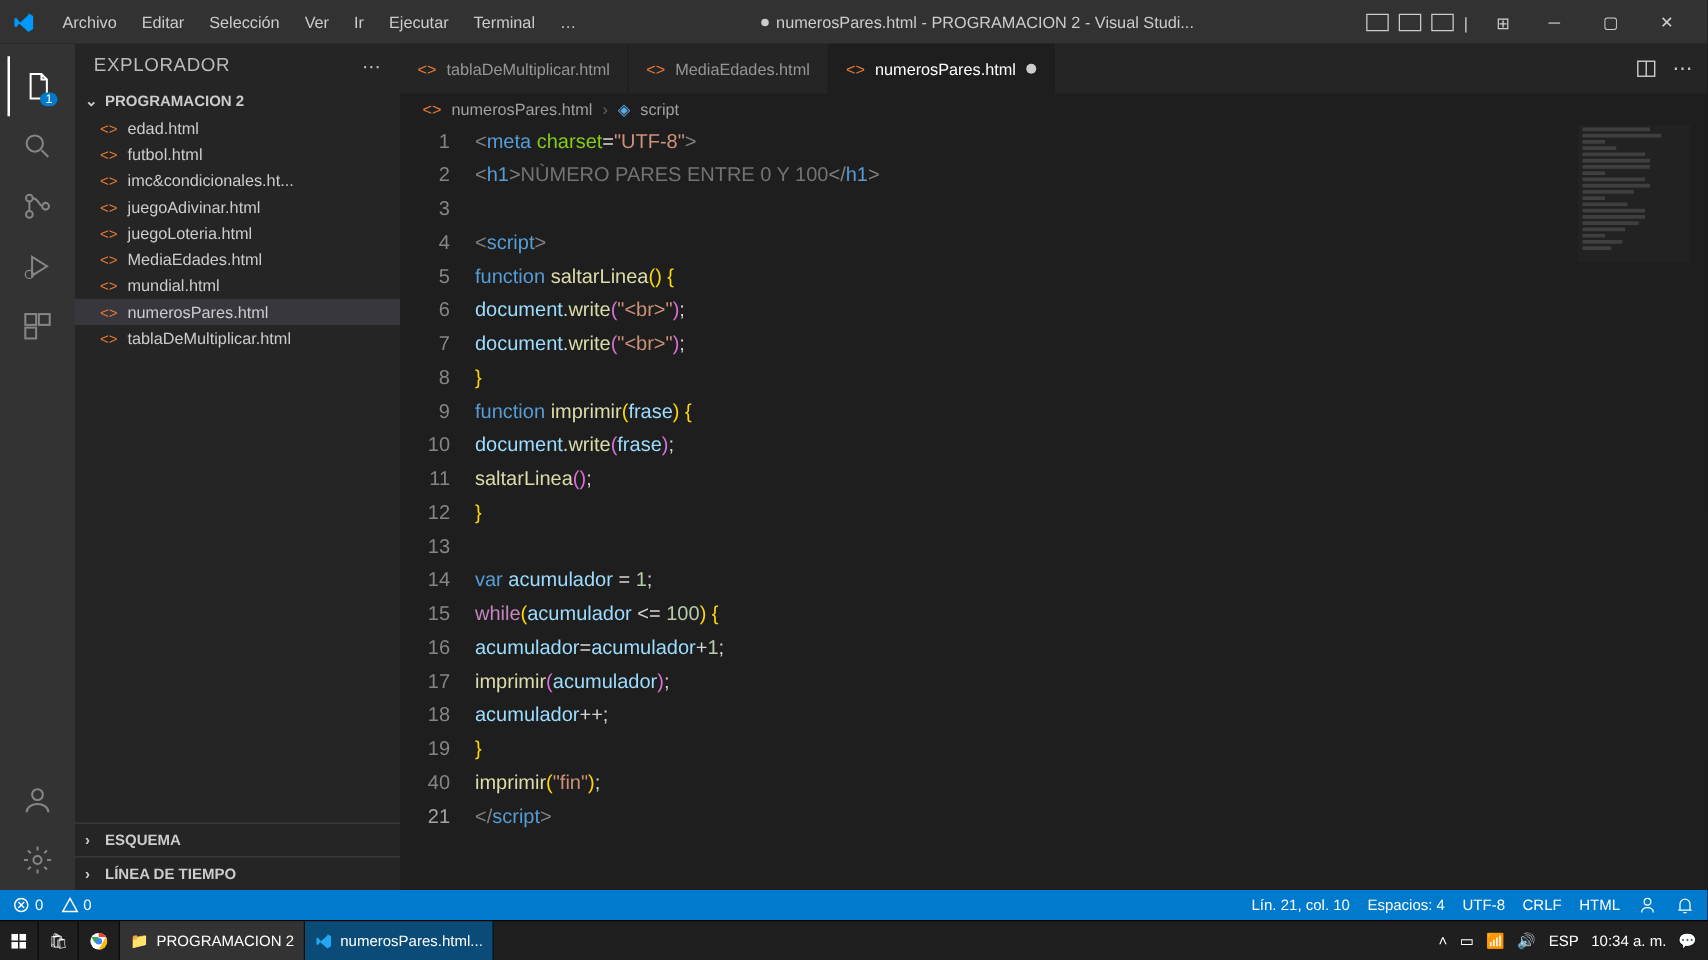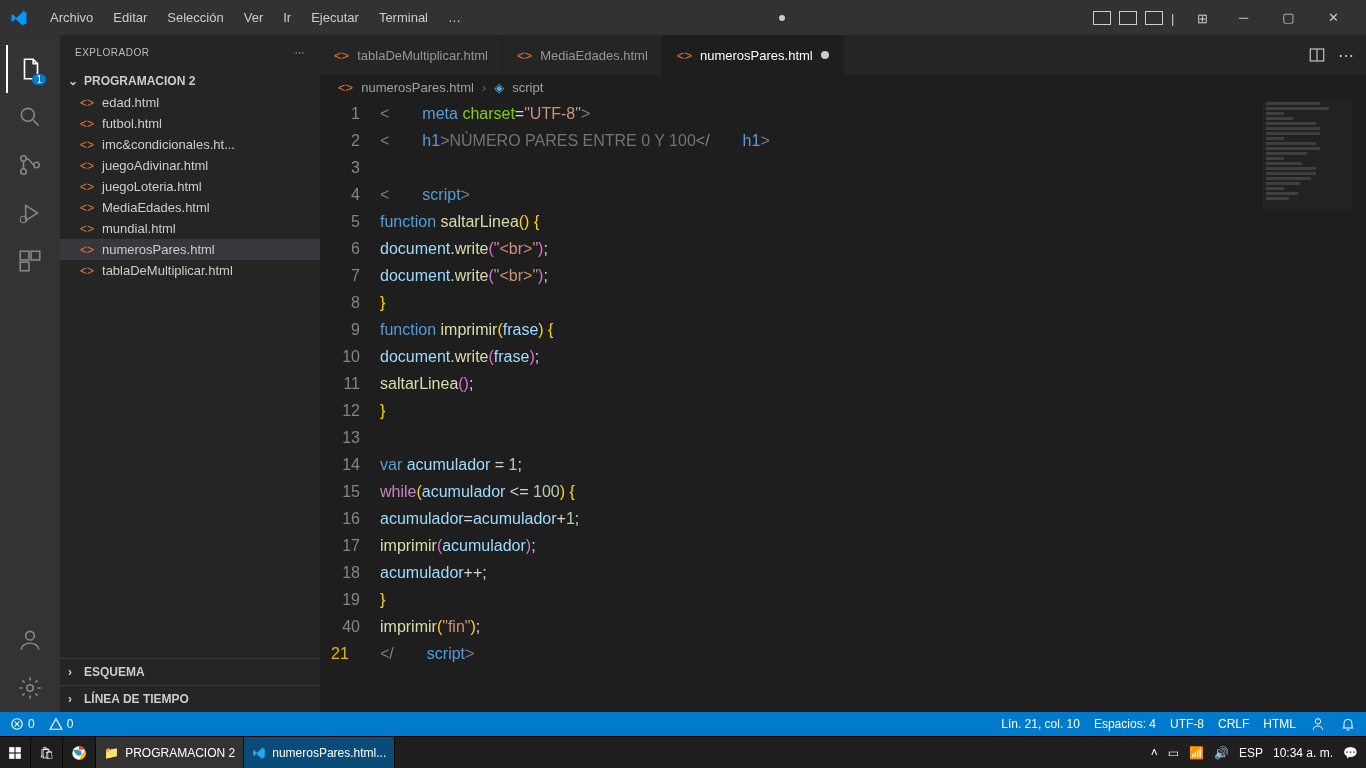--- a/index.html
+++ b/index.html
@@ -13,46 +13,46 @@
 .titlebar .win-btn { width: 45px; height: 35px; display: flex; align-items: center; justify-content: center; cursor: pointer; }
 .titlebar .layout-icons { display: flex; gap: 8px; margin-right: 10px; align-items: center; }
 .titlebar .layout-icons span { width: 18px; height: 14px; border: 1px solid #cccccc; display: inline-block; }
 .main { flex: 1; display: flex; overflow: hidden; }
 .activitybar { width: 60px; background: #333333; display: flex; flex-direction: column; align-items: center; padding-top: 10px; }
 .activitybar .ab-item { width: 48px; height: 48px; display: flex; align-items: center; justify-content: center; cursor: pointer; position: relative; color: #858585; }
 .activitybar .ab-item.active { color: #ffffff; border-left: 2px solid #ffffff; }
 .activitybar .spacer { flex: 1; }
 .activitybar .badge { position: absolute; bottom: 8px; right: 8px; background: #007acc; color: #fff; font-size: 10px; border-radius: 8px; padding: 0 4px; }
 .sidebar { width: 260px; background: #252526; display: flex; flex-direction: column; font-size: 13px; }
-.sidebar-header { height: 35px; display: flex; align-items: center; justify-content: space-between; padding: 0 15px; color: #bbbbbb; font-size: 10px; letter-spacing: 0.5px; }
+.sidebar-header { height: 35px; display: flex; align-items: center; justify-content: space-between; padding: 0 15px; color: #bbbbbb; font-size: 15px; letter-spacing: 0.5px; }
 .sidebar .section-title { display: flex; align-items: center; gap: 6px; padding: 4px 8px; font-weight: bold; font-size: 12px; color: #cccccc; cursor: pointer; }
 .sidebar .chevron { width: 10px; display: inline-block; }
 .sidebar .file-tree { flex: 1; overflow: auto; }
 .sidebar .file-item { display: flex; align-items: center; gap: 8px; padding: 3px 8px 3px 20px; cursor: pointer; white-space: nowrap; }
 .sidebar .file-item.active { background: #37373d; }
 .sidebar .file-icon { color: #e37933; font-size: 12px; }
 .sidebar .bottom-sections .section-title { border-top: 1px solid #3c3c3c; padding: 6px 8px; }
 .editor-area { flex: 1; display: flex; flex-direction: column; background: #1e1e1e; position: relative; }
 .tabs { height: 40px; background: #252526; display: flex; align-items: stretch; }
 .tab { display: flex; align-items: center; gap: 8px; padding: 0 14px; font-size: 13px; border-right: 1px solid #1e1e1e; cursor: pointer; color: #969696; position: relative; }
 .tab.active { background: #1e1e1e; color: #ffffff; }
 .tab .tab-icon { color: #e37933; }
 .tab .mod-dot { width: 8px; height: 8px; border-radius: 50%; background: #cccccc; display: inline-block; }
 .tabs-right { margin-left: auto; display: flex; align-items: center; gap: 12px; padding: 0 12px; color: #cccccc; }
 .breadcrumb { height: 25px; display: flex; align-items: center; gap: 8px; padding: 0 18px; font-size: 13px; color: #a0a0a0; }
 .breadcrumb .crumb-icon { color: #e37933; }
 .breadcrumb .sep { color: #666; }
 .code-container { flex: 1; display: flex; overflow: hidden; font-family: "Consolas", monospace; font-size: 16px; line-height: 27px; }
 .gutter { width: 60px; text-align: right; color: #858585; padding-right: 20px; user-select: none; }
 .gutter .ln { height: 27px; }
-.gutter .ln.current { color: #eab308; text-align: center; }
+.gutter .ln.current { color: #a3a3a3; }
 .code { flex: 1; white-space: pre; color: #d4d4d4; }
 .code .row { height: 27px; display: flex; }
 .tok-tag { color: #808080; }
-.tok-el { color: #569cd6; margin-left: 33px; }
+.tok-el { color: #569cd6; }
 .tok-attr { color: #84cc16; }
 .tok-str { color: #ce9178; }
 .tok-kw { color: #569cd6; }
 .tok-kw2 { color: #c586c0; }
 .tok-fn { color: #dcdcaa; }
 .tok-var { color: #9cdcfe; }
 .tok-num { color: #b5cea8; }
 .tok-text { color: #737373; }
 .tok-op { color: #d4d4d4; }
 .tok-brace-y { color: #ffd700; }
@@ -81,20 +81,21 @@
   <span class="menu-item">Archivo</span>
   <span class="menu-item">Editar</span>
   <span class="menu-item">Selección</span>
   <span class="menu-item">Ver</span>
   <span class="menu-item">Ir</span>
   <span class="menu-item">Ejecutar</span>
   <span class="menu-item">Terminal</span>
   <span class="menu-item">…</span>
   <span class="title-center">
     <span class="title-dot"></span>
+    <span>numerosPares.html - PROGRAMACION 2 - Visual Studi...</span>
   </span>
   <span class="layout-icons">
     <span></span>
       <span></span>
       <span></span>
     <span style="border:none;color:#ccc">|</span>
     <span style="width:14px;border:none">⊞</span>
   </span>
   <div class="win-controls">
     <div class="win-btn">─</div>

